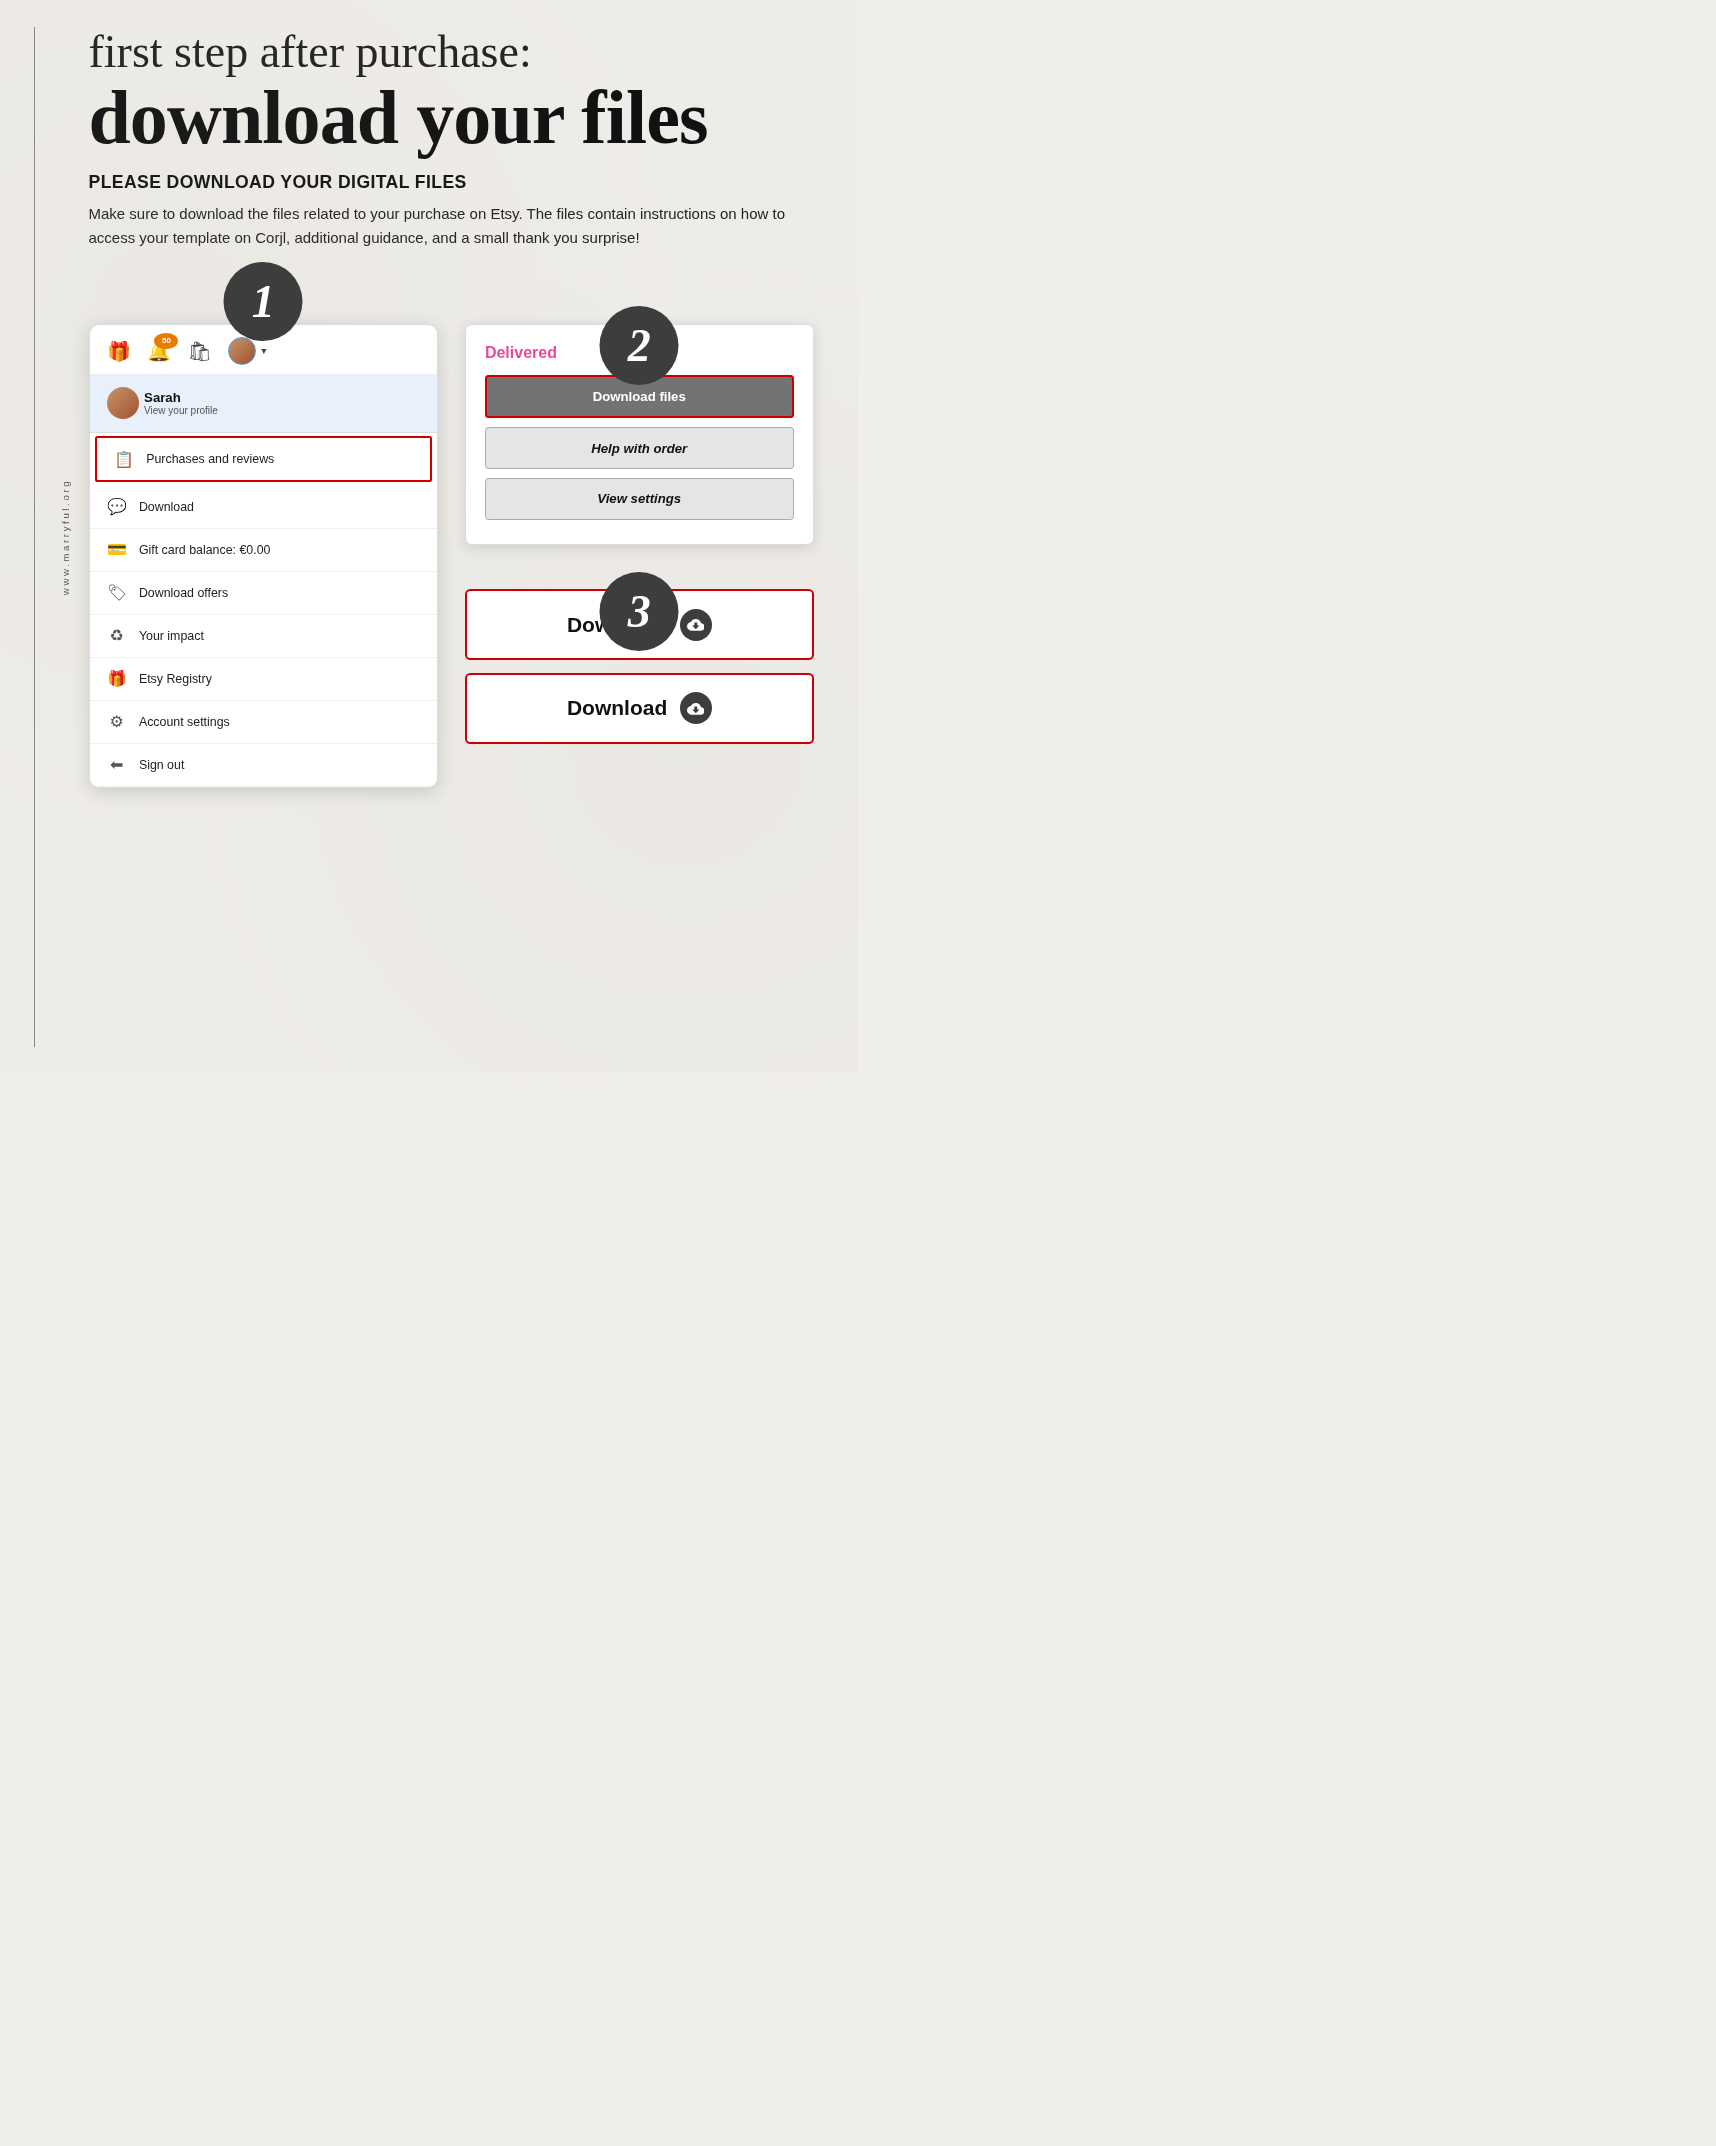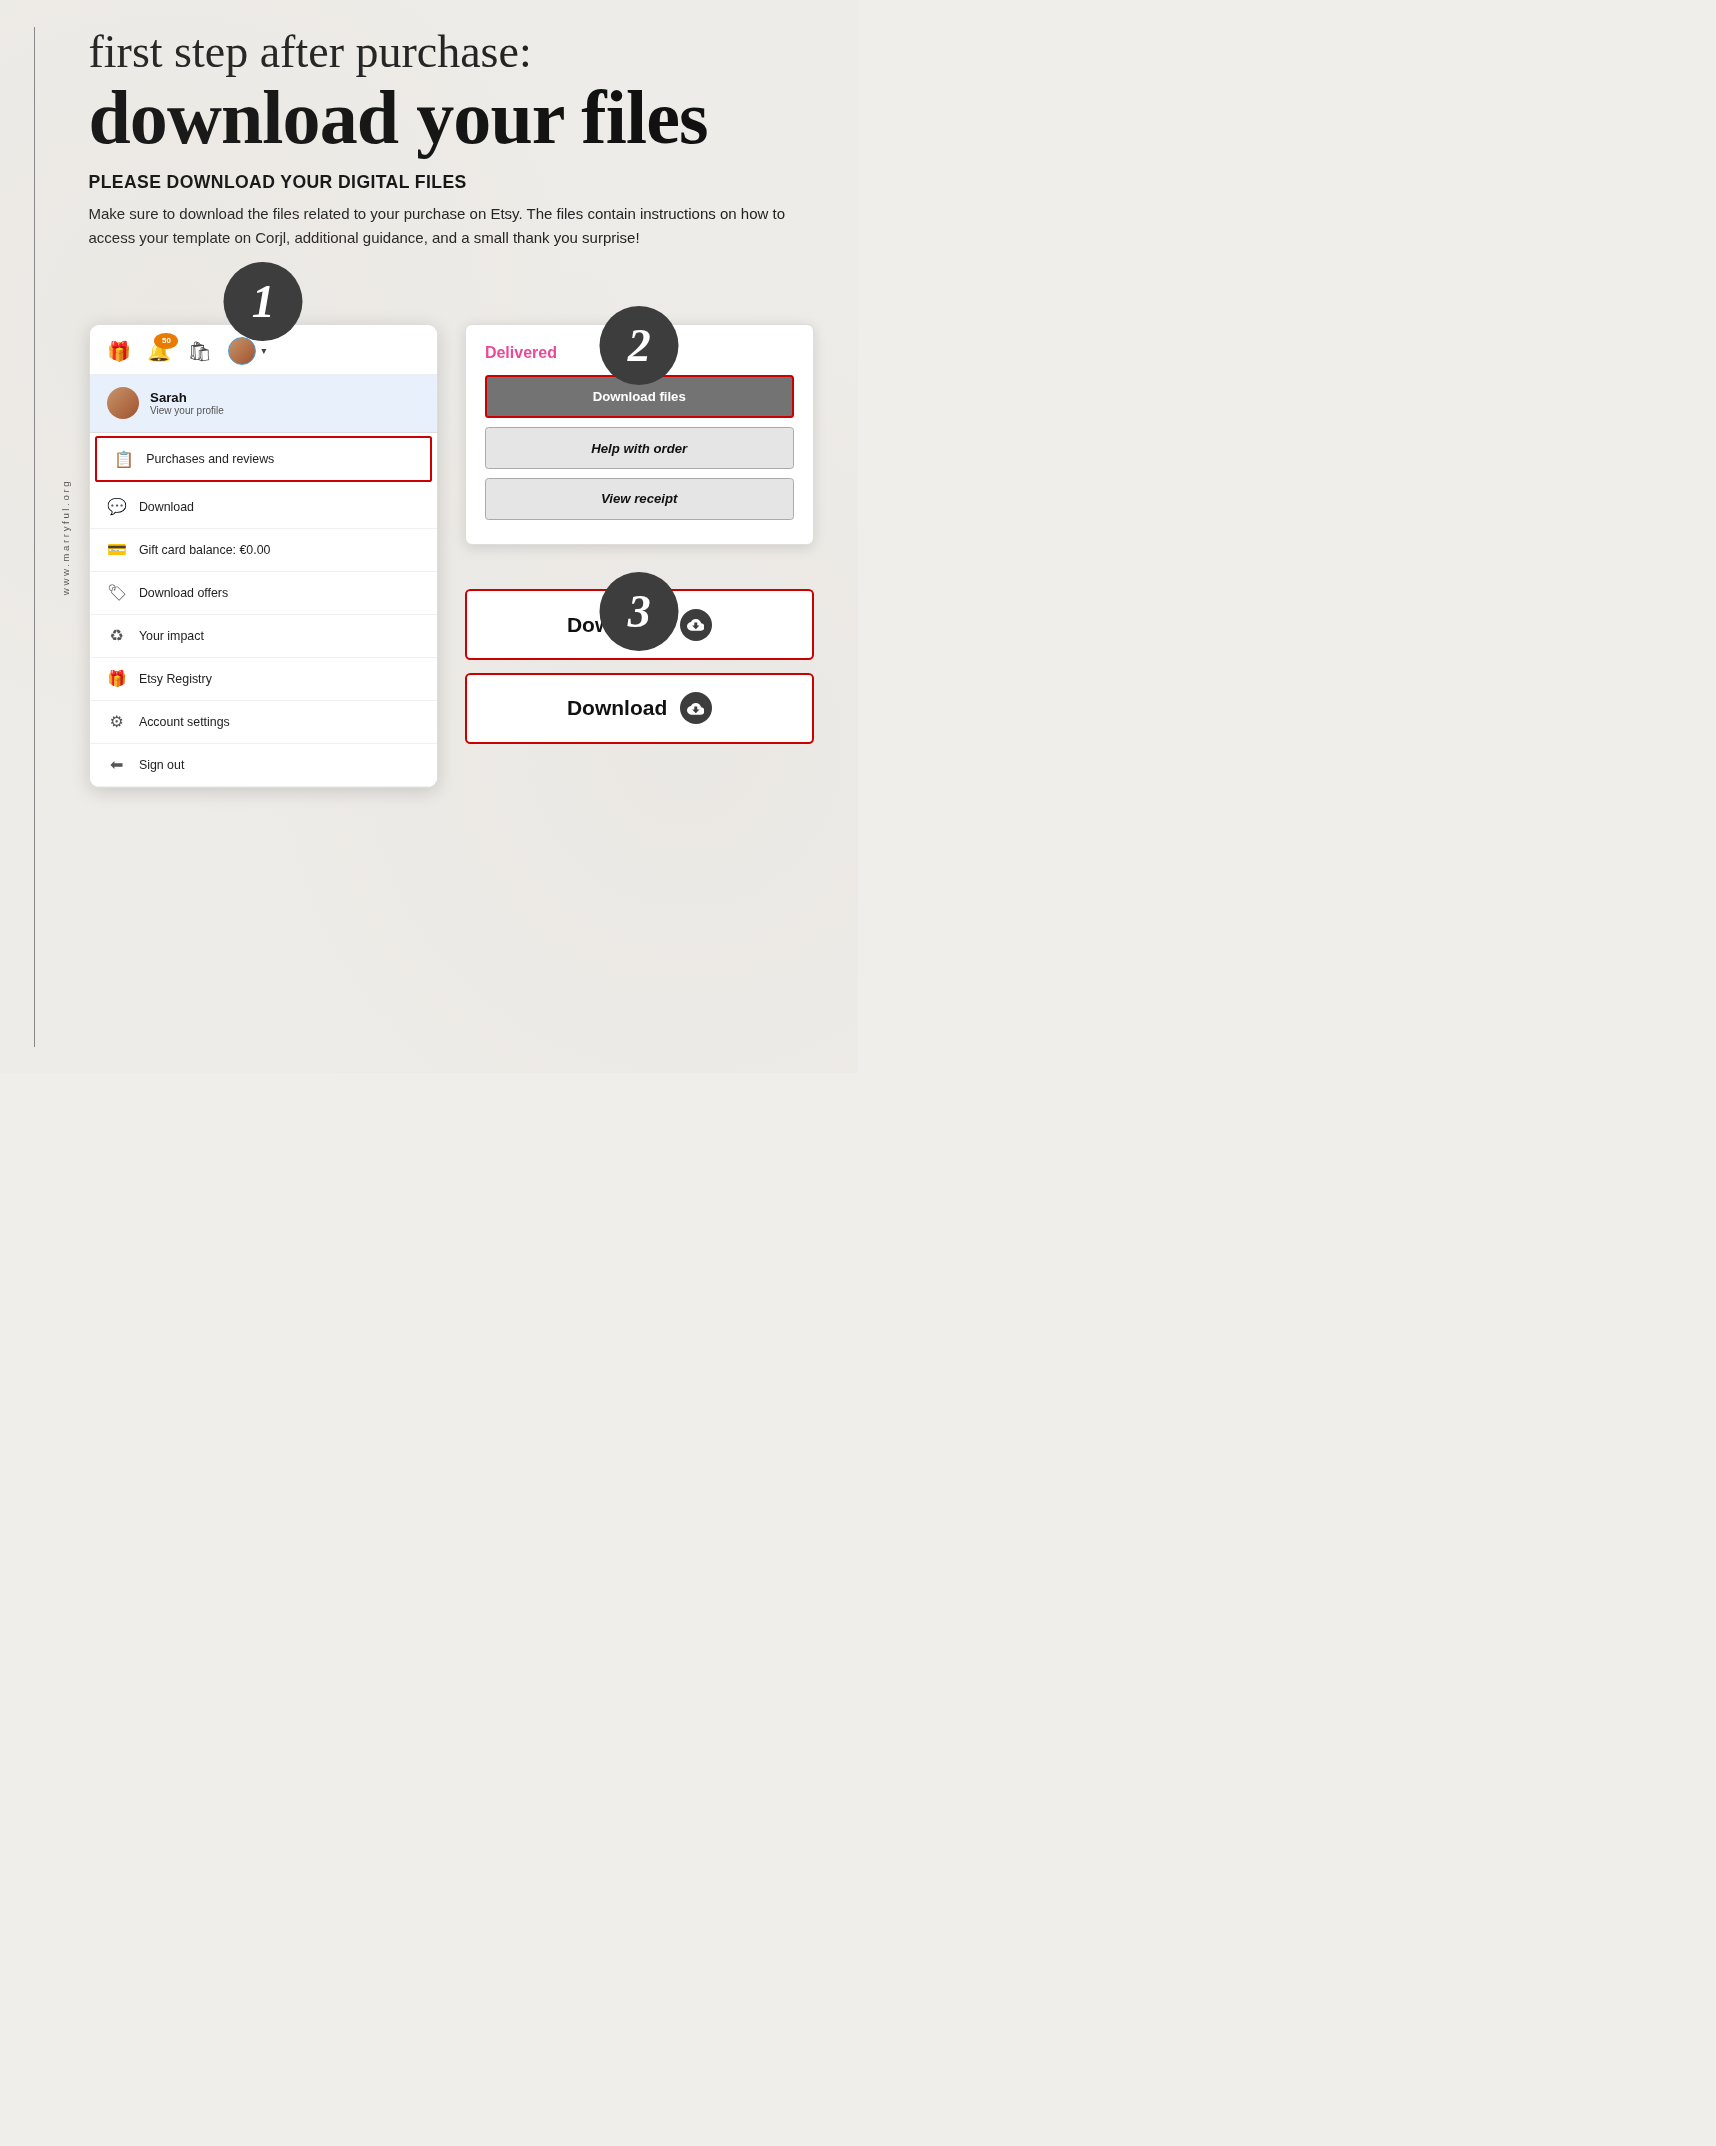--- a/index.html
+++ b/index.html
@@ -185,21 +185,21 @@
     
     .dropdown-menu {
       background: #fff;
     }
 
     .dropdown-profile {
       background: #e8f0fb;
       padding: 12.4px 17.6px;
       display: flex;
       align-items: center;
-      gap: 11px;
+      gap: 5px;
       border-bottom: 0.9px solid #ddd;
     }
 
     .profile-avatar-small {
       width: 32px;
       height: 32px;
       border-radius: 50%;
       background: linear-gradient(135deg, #c8956c, #a0522d);
     }
 
@@ -455,21 +455,21 @@
       <div class="step-col-wrapper">
 
         <div style="position:relative;">
           <div class="step-number">2</div>
 
           <div class="order-panel">
             <div class="delivered-label">Delivered</div>
 
             <button class="order-btn order-btn-dark">Download files</button>
             <button class="order-btn order-btn-outline">Help with order</button>
-            <button class="order-btn order-btn-outline">View receipt</button>
+            <button class="order-btn order-btn-outline">View settings</button>
           </div>
         </div>
 
         <div class="step3-wrapper">
           <div class="step3-number">3</div>
 
           <div class="step3-inner">
 
             <button class="download-btn">
               <span>Download</span>

